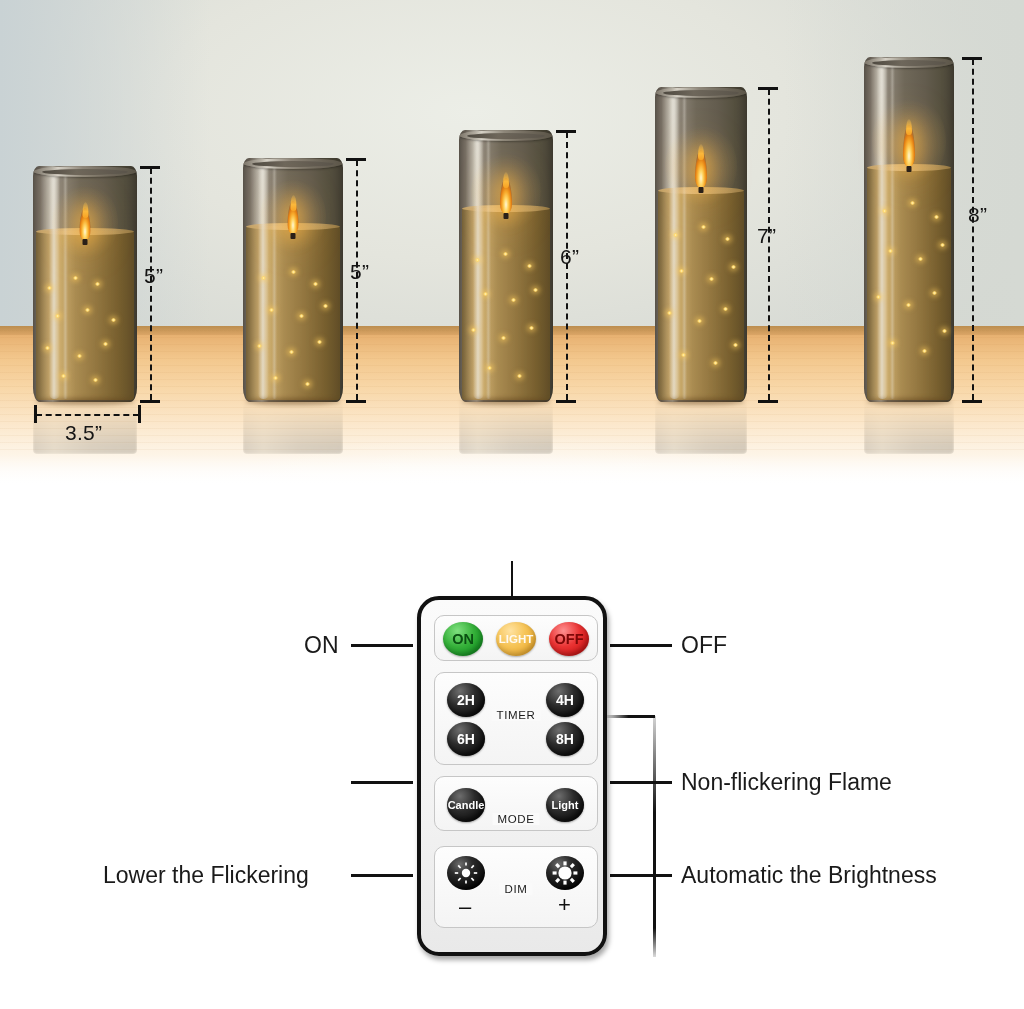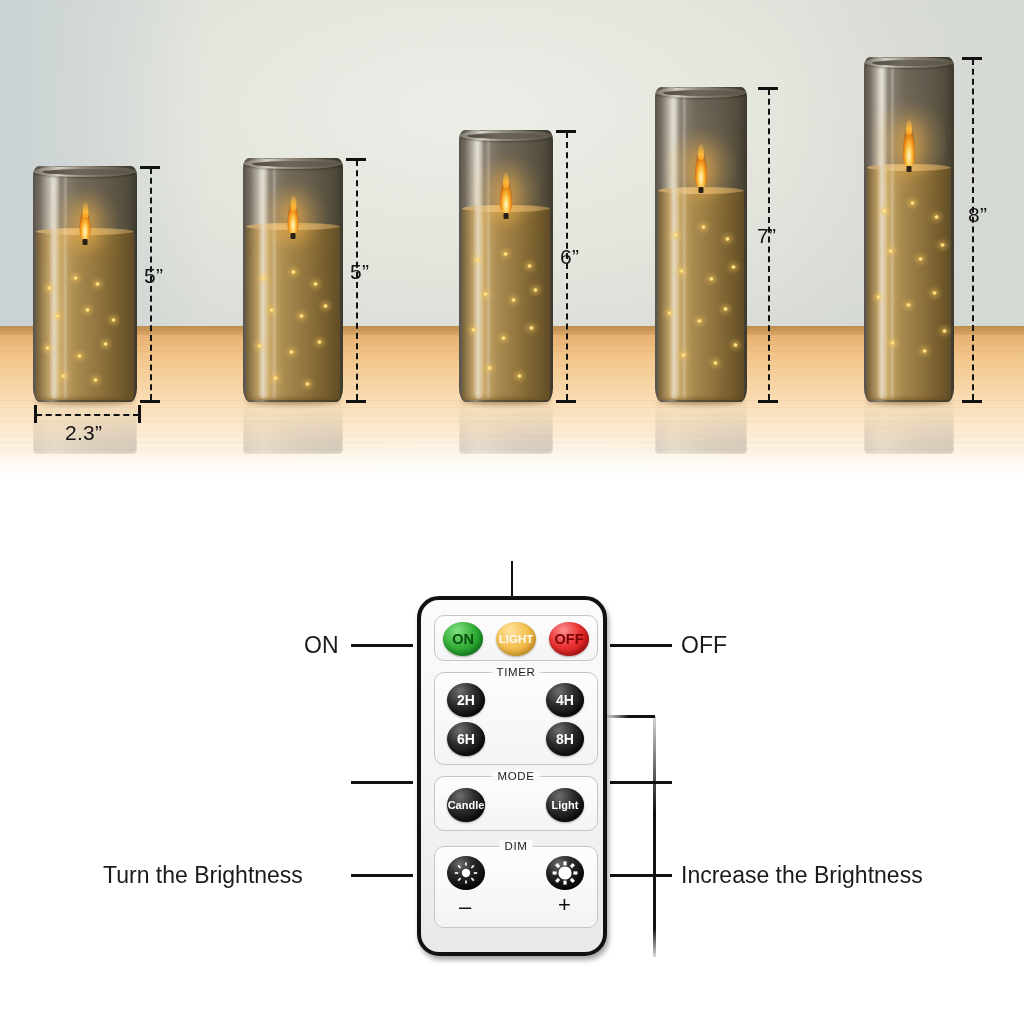--- a/index.html
+++ b/index.html
@@ -194,20 +194,21 @@
   .grp {
     position:absolute; left:13px; width:164px;
     border: 1.5px solid #c6c6c6; border-radius: 10px;
     background: linear-gradient(to bottom,#fdfdfd,#f4f4f4);
   }
   .grp-title{
     position:absolute; left:50%; transform:translateX(-50%);
     background:#fafafa; padding:0 5px;
     font-size:11.5px; color:#1b1b1b; letter-spacing:.6px;
     font-family:"Liberation Sans", sans-serif;
+    margin-top:43px;
   }
   .btn{
     position:absolute; border-radius:50%;
     display:flex; align-items:center; justify-content:center;
     font-family:"Liberation Sans", sans-serif; font-weight:bold;
     user-select:none;
   }
   .btn-on{
     width:40px; height:34px;
     background: radial-gradient(circle at 36% 26%, #7fe07f 0%, #36b13a 45%, #179a25 78%, #0c7a1b 100%);
@@ -427,21 +428,21 @@
       <div class="cap" style="left:140px; top:166px; width:20px;"></div>
       <div class="dim-v" style="left:150px; top:168px; height:232px;"></div>
       <div class="cap" style="left:140px; top:400px; width:20px;"></div>
       <div class="dim-label" style="left:144px; top:264px;">5”</div>
     </div>
 
     <div>
       <div class="cap-v" style="left:34px; top:405px; height:18px;"></div>
       <div class="dim-h" style="left:36px; top:414px; width:103px;"></div>
       <div class="cap-v" style="left:138px; top:405px; height:18px;"></div>
-      <div class="dim-label" style="left:65px; top:421px;">2.3”</div>
+      <div class="dim-label" style="left:65px; top:421px;">3.5”</div>
     </div>
 
     <div>
       <div class="cap" style="left:346px; top:158px; width:20px;"></div>
       <div class="dim-v" style="left:356px; top:160px; height:240px;"></div>
       <div class="cap" style="left:346px; top:400px; width:20px;"></div>
       <div class="dim-label" style="left:350px; top:260px;">5”</div>
     </div>
 
     <div>
@@ -476,26 +477,27 @@
     <div class="lead-h" style="left:351px; top:155px; width:62px;"></div>
 
     <div class="note" style="left:681px; top:143px;">OFF</div>
     <div class="lead-h" style="left:610px; top:155px; width:62px;"></div>
 
     <div class="lead-h" style="left:607px; top:226px; width:48px; background:linear-gradient(to right, rgba(17,17,17,.12), #111 45%);"></div>
     <div class="lead-v fadeTop" style="left:653px; top:227px; height:241px;"></div>
 
     <div class="lead-h" style="left:351px; top:292px; width:62px;"></div>
 
+    <div class="note" style="left:681px; top:280px;">Non-flickering Flame</div>
     <div class="lead-h" style="left:610px; top:292px; width:62px;"></div>
 
-    <div class="note" style="left:103px; top:373px;">Turn the Brightness</div>
+    <div class="note" style="left:103px; top:373px;">Lower the Flickering</div>
     <div class="lead-h" style="left:351px; top:385px; width:62px;"></div>
 
-    <div class="note" style="left:681px; top:373px;">Increase the Brightness</div>
+    <div class="note" style="left:681px; top:373px;">Automatic the Brightness</div>
     <div class="lead-h" style="left:610px; top:385px; width:62px;"></div>
 
 
     <div class="remote">
 
       <div class="grp" style="top:15px; height:46px;">
         <div class="btn btn-on" style="left:8px;  top:6px;">ON</div>
         <div class="btn btn-light" style="left:61px; top:6px;">LIGHT</div>
         <div class="btn btn-off" style="left:114px;top:6px;">OFF</div>
       </div>

